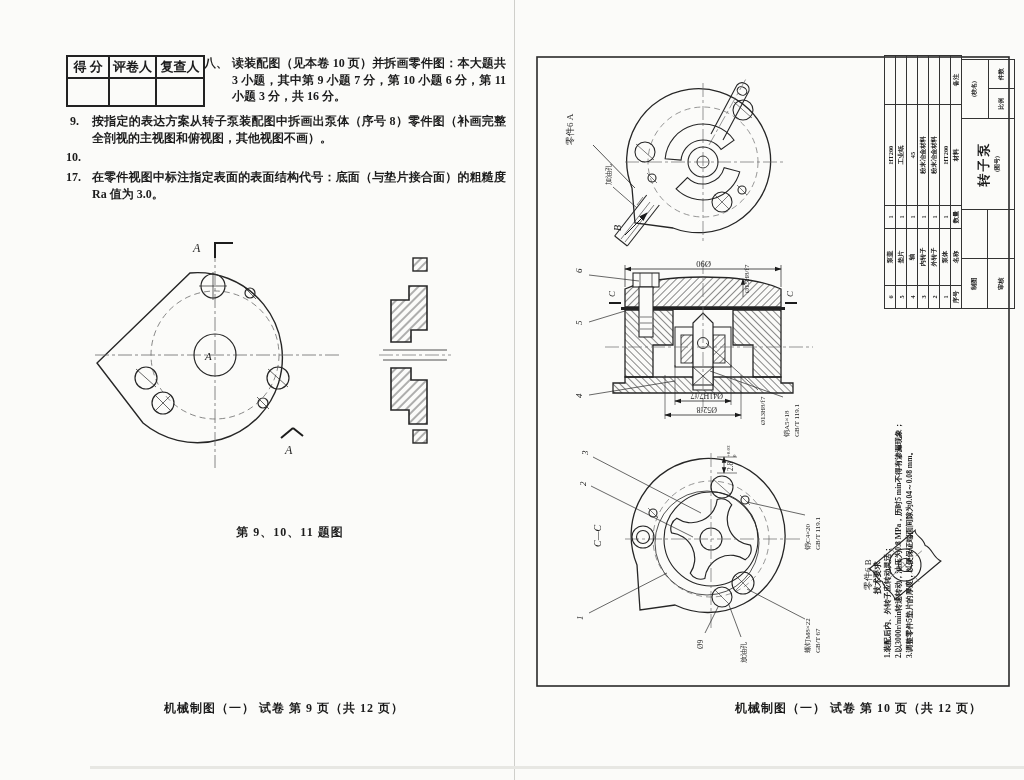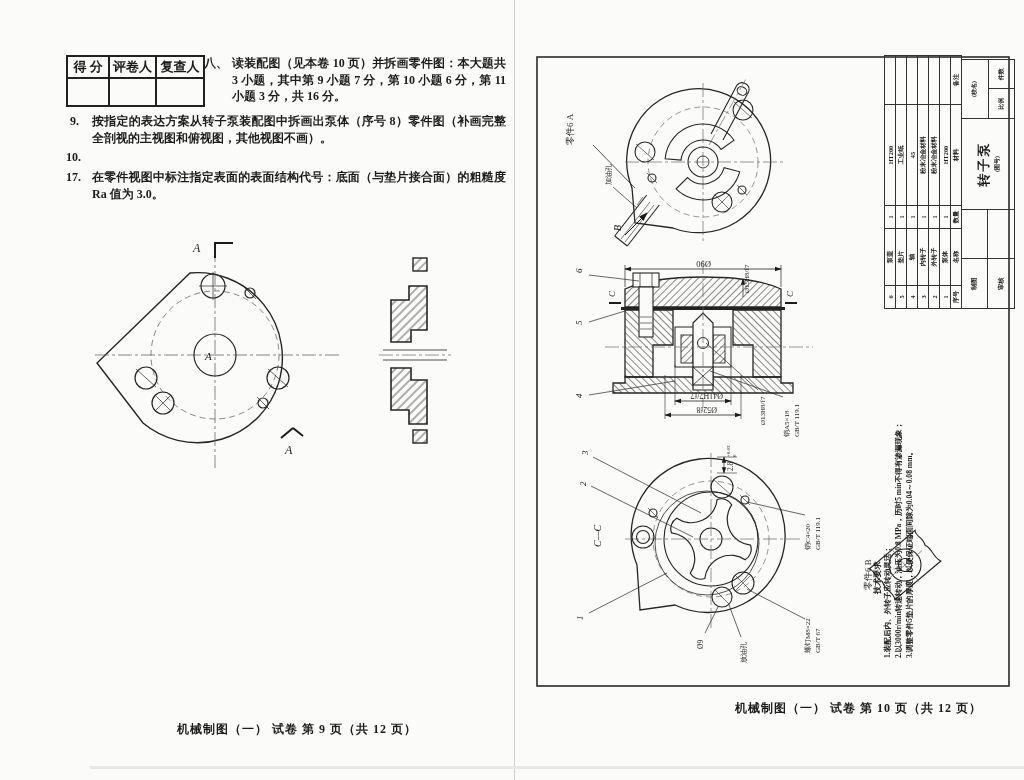--- a/index.html
+++ b/index.html
@@ -133,21 +133,22 @@
       <path d="M336,95 L336,70 L354,70 L354,56 L372,56 L372,100 L356,100 L356,112 L336,112 Z" fill="url(#hA)" stroke="#262626" stroke-width="1.6"></path>
       <path d="M336,138 L336,180 L354,180 L354,194 L372,194 L372,150 L356,150 L356,138 Z" fill="url(#hA)" stroke="#262626" stroke-width="1.6"></path>
       <rect x="358" y="28" width="14" height="13" fill="url(#hA)" stroke="#262626" stroke-width="1.4"></rect>
       <rect x="358" y="200" width="14" height="13" fill="url(#hA)" stroke="#262626" stroke-width="1.4"></rect>
       <line x1="328" y1="120" x2="392" y2="120" stroke="#262626" stroke-width="0.8"></line>
       <line x1="328" y1="130" x2="392" y2="130" stroke="#262626" stroke-width="0.8"></line>
       <line x1="324" y1="125" x2="396" y2="125" stroke="#6a6a6a" stroke-width="0.7" stroke-dasharray="14 3 3 3"></line>
     </g>
   </svg>
 
-  <div class="abs footer" style="left:97px;top:700px;width:400px;text-align:center;margin-top:21px;">机械制图（一）  试卷   第 9 页（共 12 页）</div>
+  <div class="abs caption" style="left:180px;top:524px;width:220px;text-align:center;">第 9、10、11 题图</div>
+  <div class="abs footer" style="left:84px;top:700px;width:400px;text-align:center;">机械制图（一）  试卷   第 9 页（共 12 页）</div>
 </div>
 
 <div class="abs divider" style="left:514px;top:0;"></div>
 
 <div class="abs" style="left:514px;top:0;width:510px;height:780px;">
 
   <svg class="abs" style="left:11px;top:45px;" width="495" height="650" viewBox="0 0 495 650">
     <defs>
       <pattern id="h1" width="5" height="5" patternUnits="userSpaceOnUse" patternTransform="rotate(45)">
         <line x1="2.5" y1="0" x2="2.5" y2="5" stroke="#3a3a3a" stroke-width="0.6"></line>

